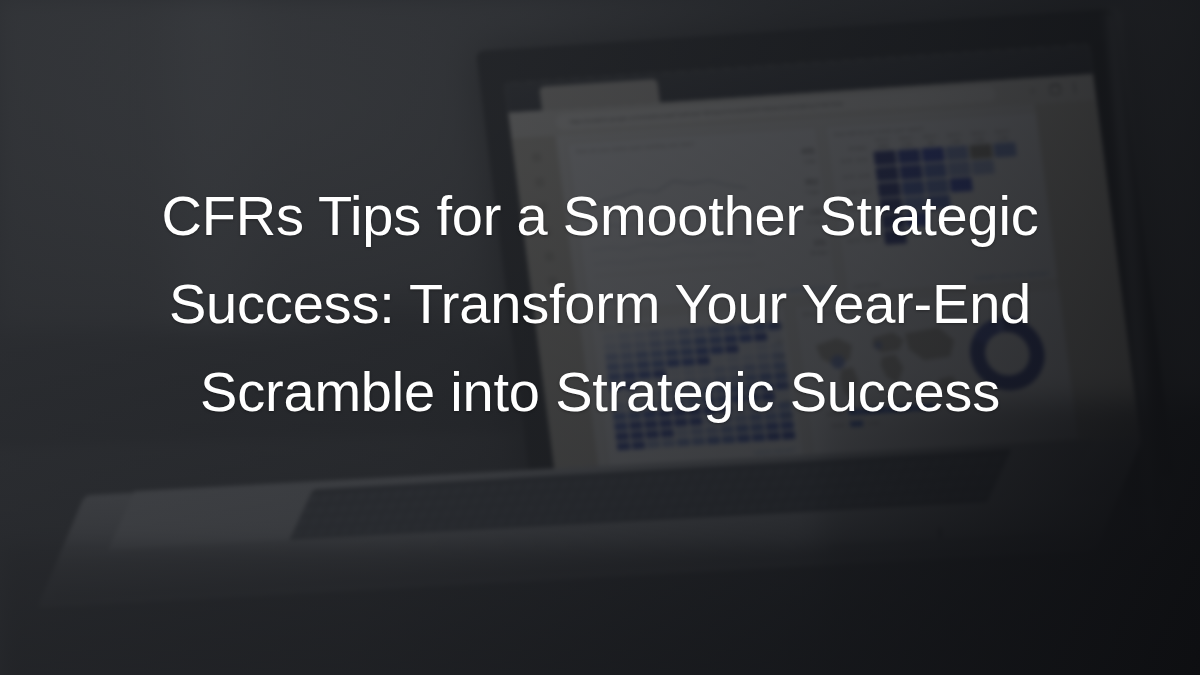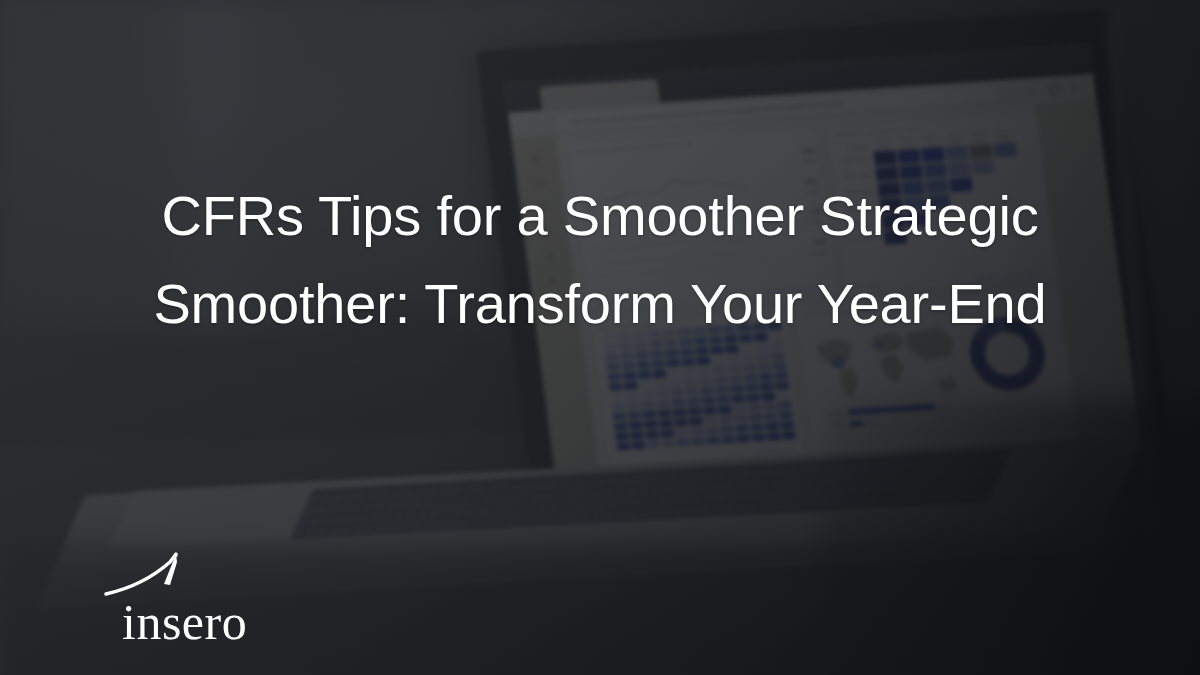--- a/index.html
+++ b/index.html
@@ -672,25 +672,18 @@
     </div>
 
     <div class="desk-dark"></div>
     <div class="desk-right-dark"></div>
   </div>
 
   <div class="overlay"></div>
 
   <div id="headline">
     <span class="ln">CFRs Tips for a Smoother Strategic</span>
-    <span class="ln">Smoother: Transform Your Year-End</span>
+    <span class="ln">Success: Transform Your Year-End</span>
+    <span class="ln">Scramble into Strategic Success</span>
   </div>
 
-  <div id="logo-block">
-    <svg id="logo-arrow" viewBox="0 0 160 62">
-      <path d="M2 50 C24 45 48 34 66 18 L72 10" fill="none" stroke="#ffffff" stroke-width="3.4" stroke-linecap="round"></path>
-      <path d="M72 10 L60 40 L66 41 L73 18 Z" fill="#ffffff"></path>
-      <path d="M72 10 L74 12 L70 14 Z" fill="#ffffff"></path>
-    </svg>
-    <div id="logo-word">insero</div>
-  </div>
 
 </div>
 
 </body></html>

